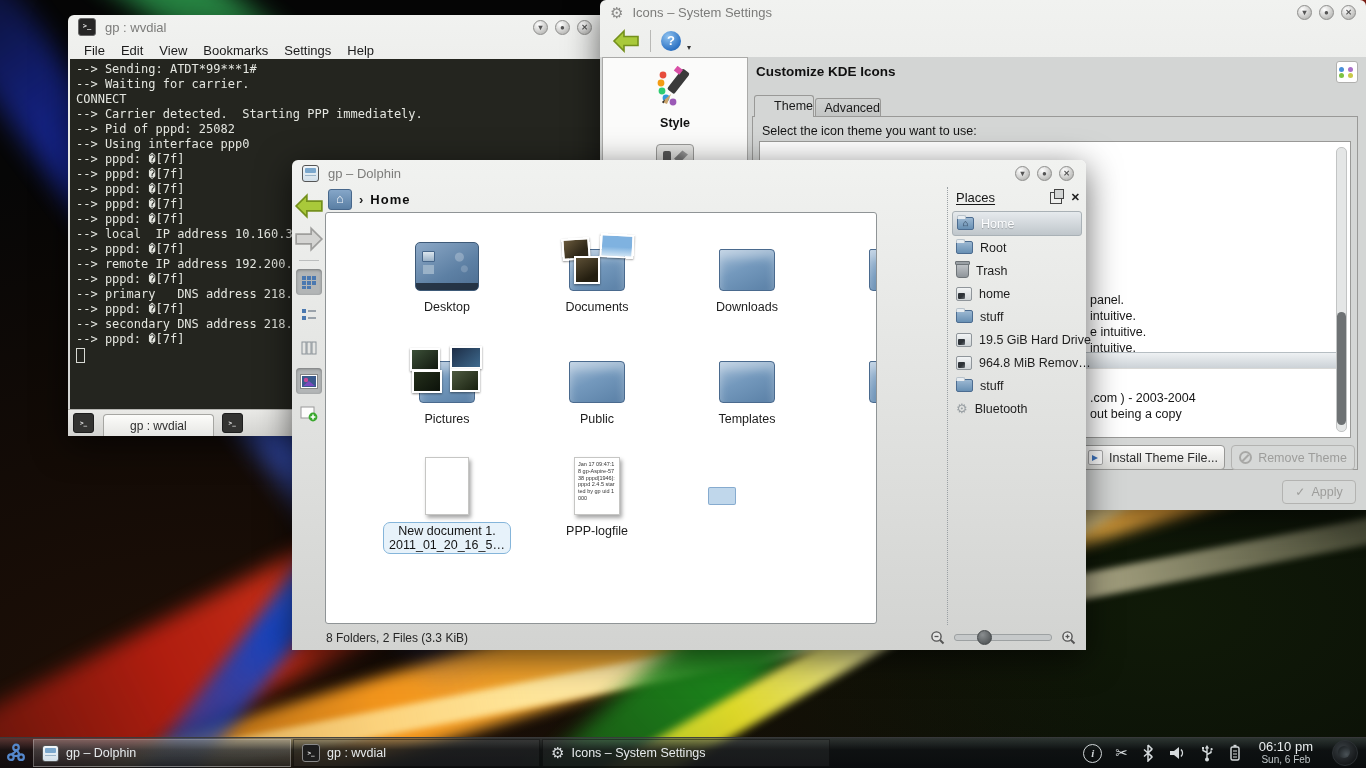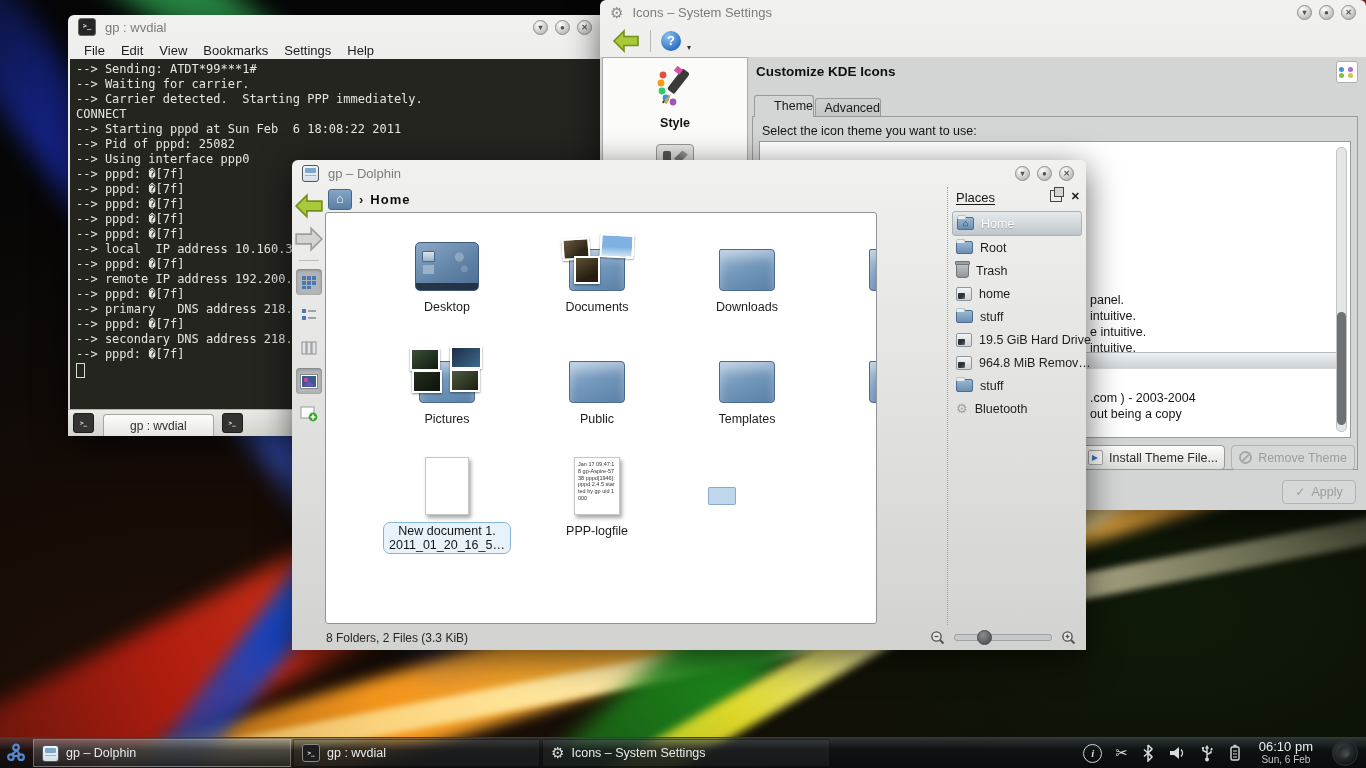--- a/index.html
+++ b/index.html
@@ -181,21 +181,21 @@
   
   .page{background:#fff;border:1px solid #c6c6c4;box-shadow:2px 3px 4px rgba(0,0,0,.35);}
   .page-blank{width:42px;height:56px;}
   .page-text{width:46px;height:58px;font-size:5.5px;line-height:6.8px;color:#333;
         padding:3px 3px;box-sizing:border-box;word-break:break-all;overflow:hidden;}
   .sel-label{border:1px solid #85b5da;background:rgba(185,218,240,.35);border-radius:7px;
         padding:1px 5px;margin-top:7px;font-size:12.5px;line-height:14px;text-align:center;color:#15151 5;color:#151515;}
   
   .places{position:absolute;left:655px;top:27px;width:135px;bottom:25px;
         border-left:1px dotted #9aa0a4;padding-left:4px;box-sizing:border-box;}
-  .places-head{display:flex;align-items:flex-start;font-size:13px;color:#161616;padding:3px 2px 6px 4px;}
+  .places-head{display:flex;align-items:center;font-size:13px;color:#161616;padding:3px 2px 6px 4px;}
   .places-head .ph-label{flex:1;text-decoration:underline;text-decoration-thickness:1px;text-underline-offset:2px;}
   .float-ico{width:10px;height:10px;border:1px solid #444;position:relative;margin-right:9px;}
   .float-ico::before{content:"";position:absolute;left:3px;top:-4px;width:8px;height:8px;
         background:#d3d5d4;border:1px solid #444;}
   .pclose{font-size:11px;color:#222;font-weight:bold;}
   .prow{display:flex;align-items:center;gap:7px;height:23px;padding-left:4px;font-size:12.5px;color:#1d1d1d;}
   .prow-sel{background:linear-gradient(#e6eaed,#bfc6cb);border:1px solid #a9b1b6;border-radius:3px;
         color:#fcfdfe;text-shadow:0 1px 1px rgba(0,0,0,.25);}
   .pi{flex:0 0 auto;}
   .pi-folder{width:15px;height:11px;background:linear-gradient(#9cb8d2,#6890b4);
@@ -279,23 +279,22 @@
       <span>File</span>
       <span>Edit</span>
       <span>View</span>
       <span>Bookmarks</span>
       <span>Settings</span>
       <span>Help</span>
     </div>
     <div class="term-content">
       <div class="tline">--&gt; Sending: ATDT*99***1#</div>
       <div class="tline">--&gt; Waiting for carrier.</div>
+      <div class="tline">CONNECT</div>
       <div class="tline">--&gt; Carrier detected.  Starting PPP immediately.</div>
-      <div class="tline">CONNECT</div>
-      <div class="tline">--&gt; Starting pppd at Sun Feb  6 18:08:22 2011</div>
       <div class="tline">--&gt; Pid of pppd: 25082</div>
       <div class="tline">--&gt; Using interface ppp0</div>
       <div class="tline">--&gt; pppd: �[7f]</div>
       <div class="tline">--&gt; pppd: �[7f]</div>
       <div class="tline">--&gt; pppd: �[7f]</div>
       <div class="tline">--&gt; pppd: �[7f]</div>
       <div class="tline">--&gt; pppd: �[7f]</div>
       <div class="tline">--&gt; local  IP address 10.160.35.</div>
       <div class="tline">--&gt; pppd: �[7f]</div>
       <div class="tline">--&gt; remote IP address 192.200.1.</div>

